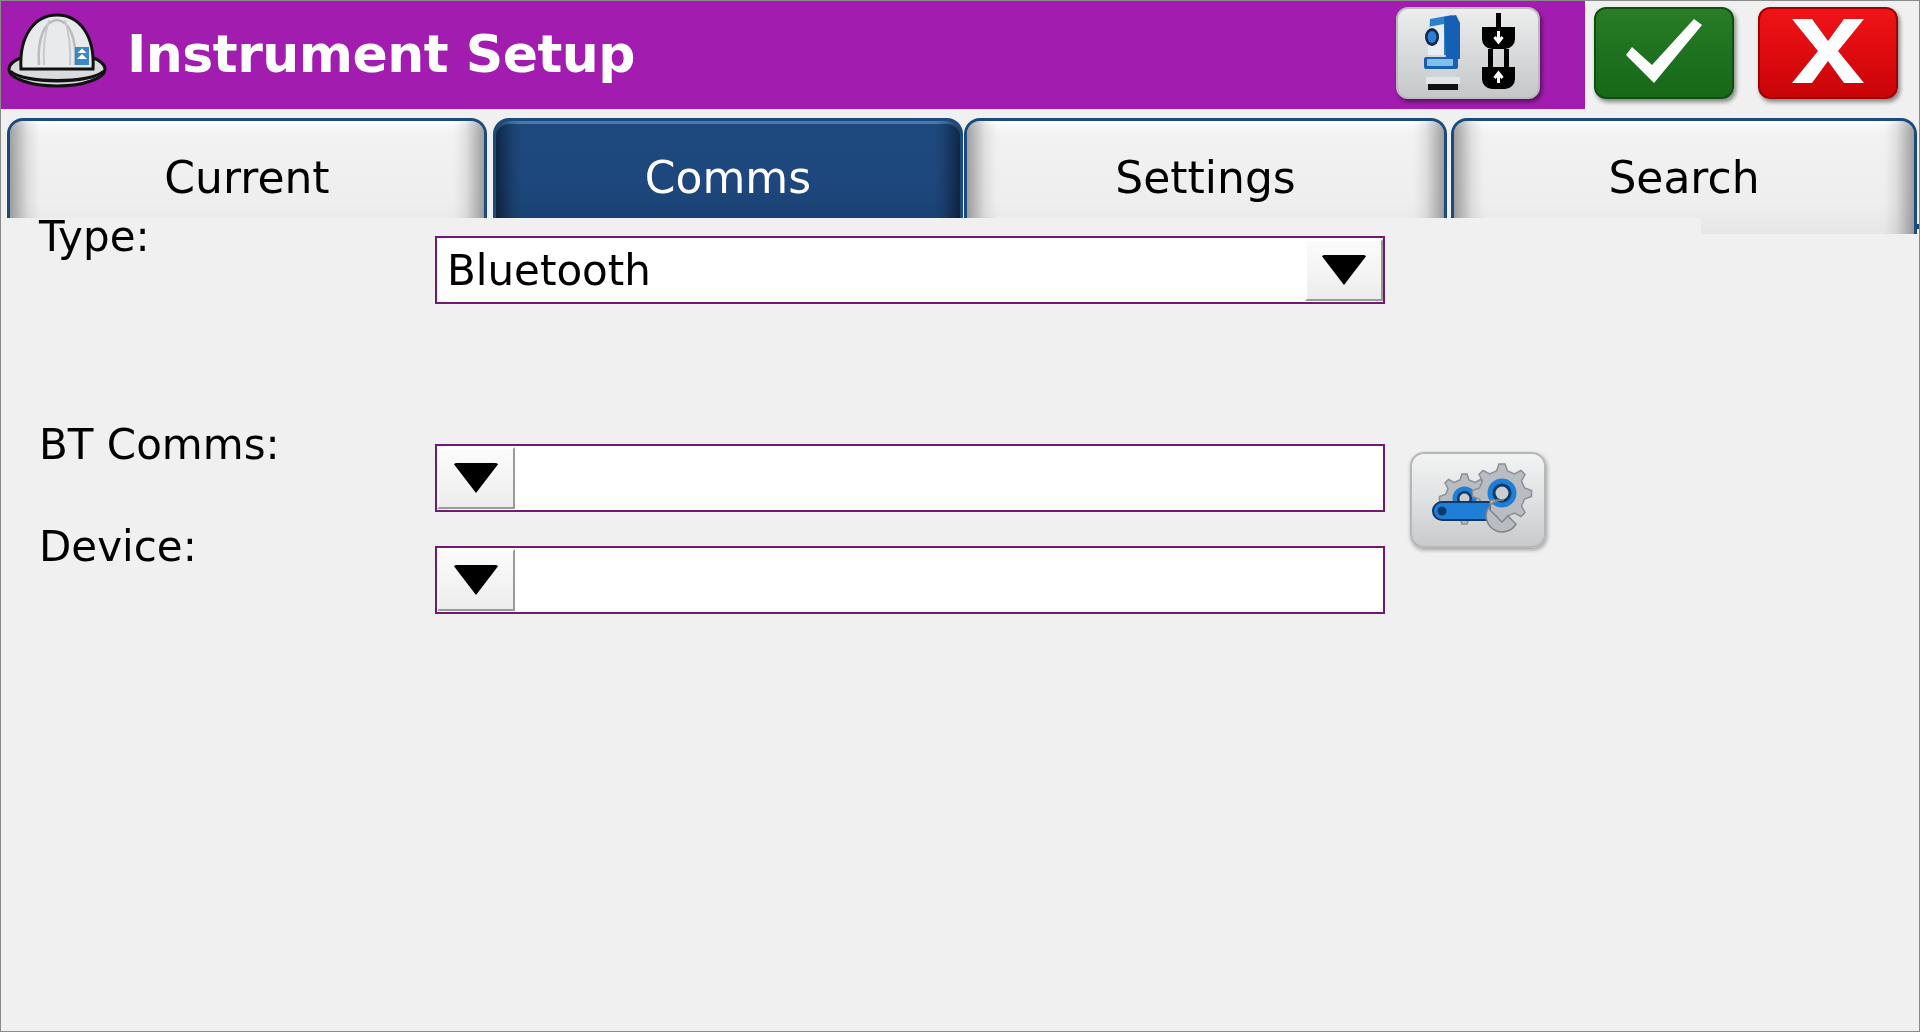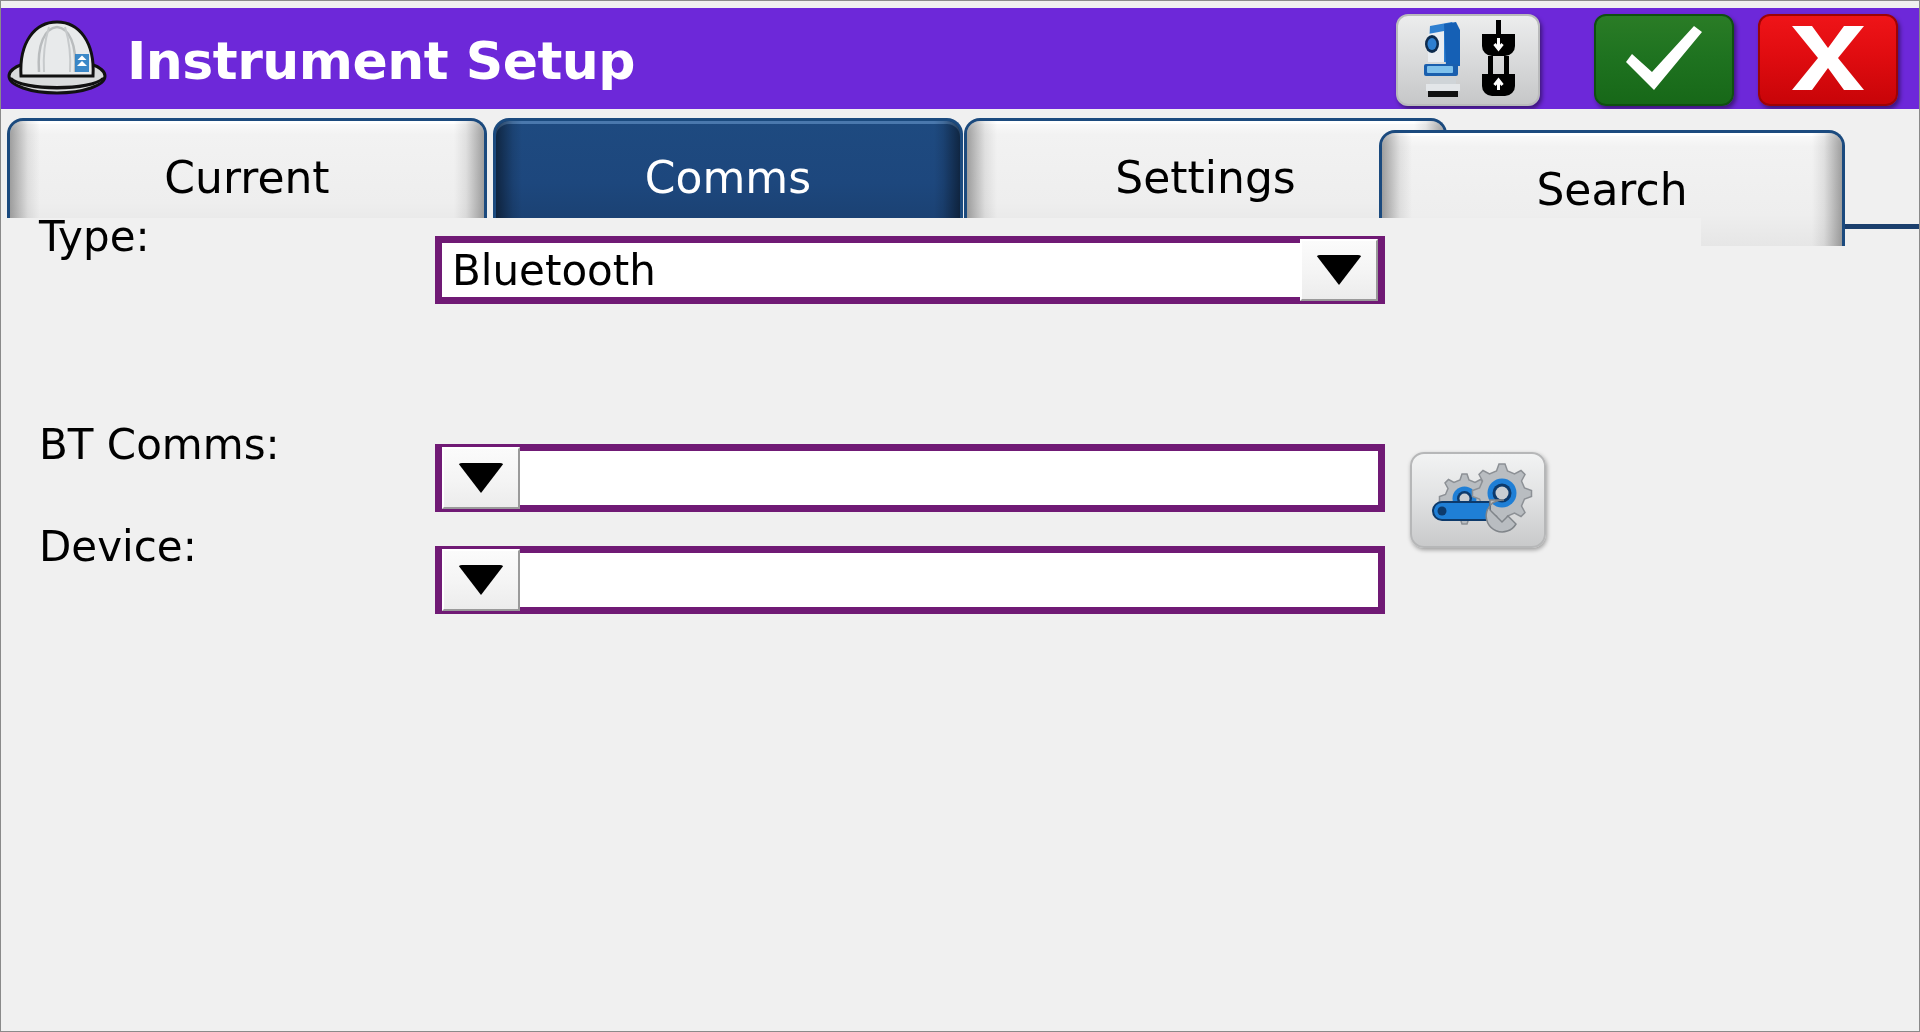--- a/index.html
+++ b/index.html
@@ -17,24 +17,24 @@
     width: 1920px;
     height: 1032px;
     background: #f0f0f0;
     border: 1px solid #8a8a8a;
     overflow: hidden;
   }
 
   
   .titlebar {
     position: absolute;
-    left: 0; top: 7px;
-    width: 1920px;
+    left: 0; top: 0;
+    width: 1584px;
     height: 108px;
-    background: #6d28d9;
+    background: #a21caf;
     display: flex;
     align-items: center;
   }
 
   .hardhat-wrap {
     position: absolute;
     left: 4px;
     top: 2px;
     width: 104px;
     height: 90px;
@@ -155,21 +155,21 @@
     right: 0; top: 0; bottom: 0;
     width: 26px;
     background: linear-gradient(270deg, rgba(0,0,0,0.48) 0%, rgba(0,0,0,0.10) 65%, rgba(0,0,0,0) 100%);
   }
 
   .tab-label { position: relative; z-index: 3; }
 
   .tab-0 { left: 6px;    width: 480px; }
   .tab-1 { left: 492px;  width: 470px; }
   .tab-2 { left: 963px;  width: 483px; }
-  .tab-3 { left: 1378px; width: 466px; margin-top: 12px; }
+  .tab-3 { left: 1450px; width: 466px; }
 
   
   .body {
     position: absolute;
     left: 0;
     top: 217px;
     width: 1700px;
     height: 799px;
     background: #f0f0f0;
   }
@@ -189,21 +189,21 @@
     white-space: nowrap;
     font-family: "DejaVu Sans", sans-serif;
   }
 
   .combo {
     position: absolute;
     left: 434px;
     width: 950px;
     height: 68px;
     background: #ffffff;
-    border: 7px solid #701a75;
+    border: 2px solid #701a75;
     display: flex;
     align-items: center;
   }
 
   .combo-value {
     flex: 1;
     padding-left: 10px;
     font-size: 42px;
     color: #000000;
     white-space: nowrap;

